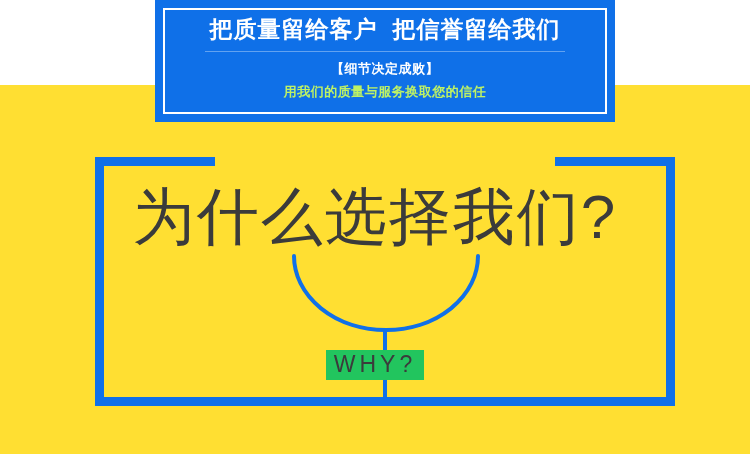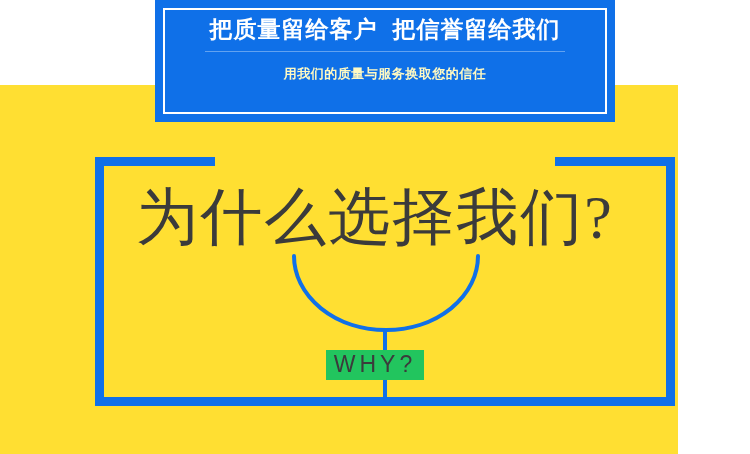--- a/index.html
+++ b/index.html
@@ -8,21 +8,21 @@
   }
   body {
     width: 750px;
     height: 454px;
     overflow: hidden;
     font-family: "Liberation Sans", "DejaVu Sans", sans-serif;
   }
 
   #stage {
     position: relative;
-    width: 678px;
+    width: 750px;
     height: 454px;
     background: #ffffff;
     overflow: hidden;
   }
 
   
   .yellow-bg {
     position: absolute;
     left: 0;
     top: 85px;
@@ -82,21 +82,21 @@
   }
   .banner-sub1 {
     color: #ffffff;
     font-size: 13px;
     font-weight: bold;
     line-height: 1.35;
     text-align: center;
     letter-spacing: 0.5px;
   }
   .banner-sub2 {
-    color: #fef9c3;
+    color: #bef264;
     font-size: 13px;
     font-weight: bold;
     line-height: 1.35;
     text-align: center;
     letter-spacing: 0.5px;
     margin-top: 5px;
   }
 
   
   .bracket {
@@ -128,21 +128,20 @@
     left: 0;
     top: 186px;
     width: 750px;
     text-align: center;
     color: #3b3b3b;
     font-size: 62px;
     font-weight: normal;
     letter-spacing: 2px;
     line-height: 1;
     white-space: nowrap;
-    font-family: Liberation Serif, serif;
   }
 
   
   .arc-wrap {
     position: absolute;
     left: 290px;
     top: 252px;
     width: 192px;
     height: 96px;
     pointer-events: none;
@@ -182,20 +181,21 @@
 
 <div id="stage">
 
   <div class="yellow-bg"></div>
 
   <div class="banner">
     <div class="banner-inner-border"></div>
     <div class="banner-content">
       <div class="banner-headline">把质量留给客户  把信誉留给我们</div>
       <div class="banner-rule"></div>
+      <div class="banner-sub1">【细节决定成败】</div>
       <div class="banner-sub2">用我们的质量与服务换取您的信任</div>
     </div>
   </div>
 
   <div class="bracket">
     <div class="br-seg br-top-left"></div>
     <div class="br-seg br-top-right"></div>
     <div class="br-seg br-left"></div>
     <div class="br-seg br-right"></div>
     <div class="br-seg br-bottom"></div>

